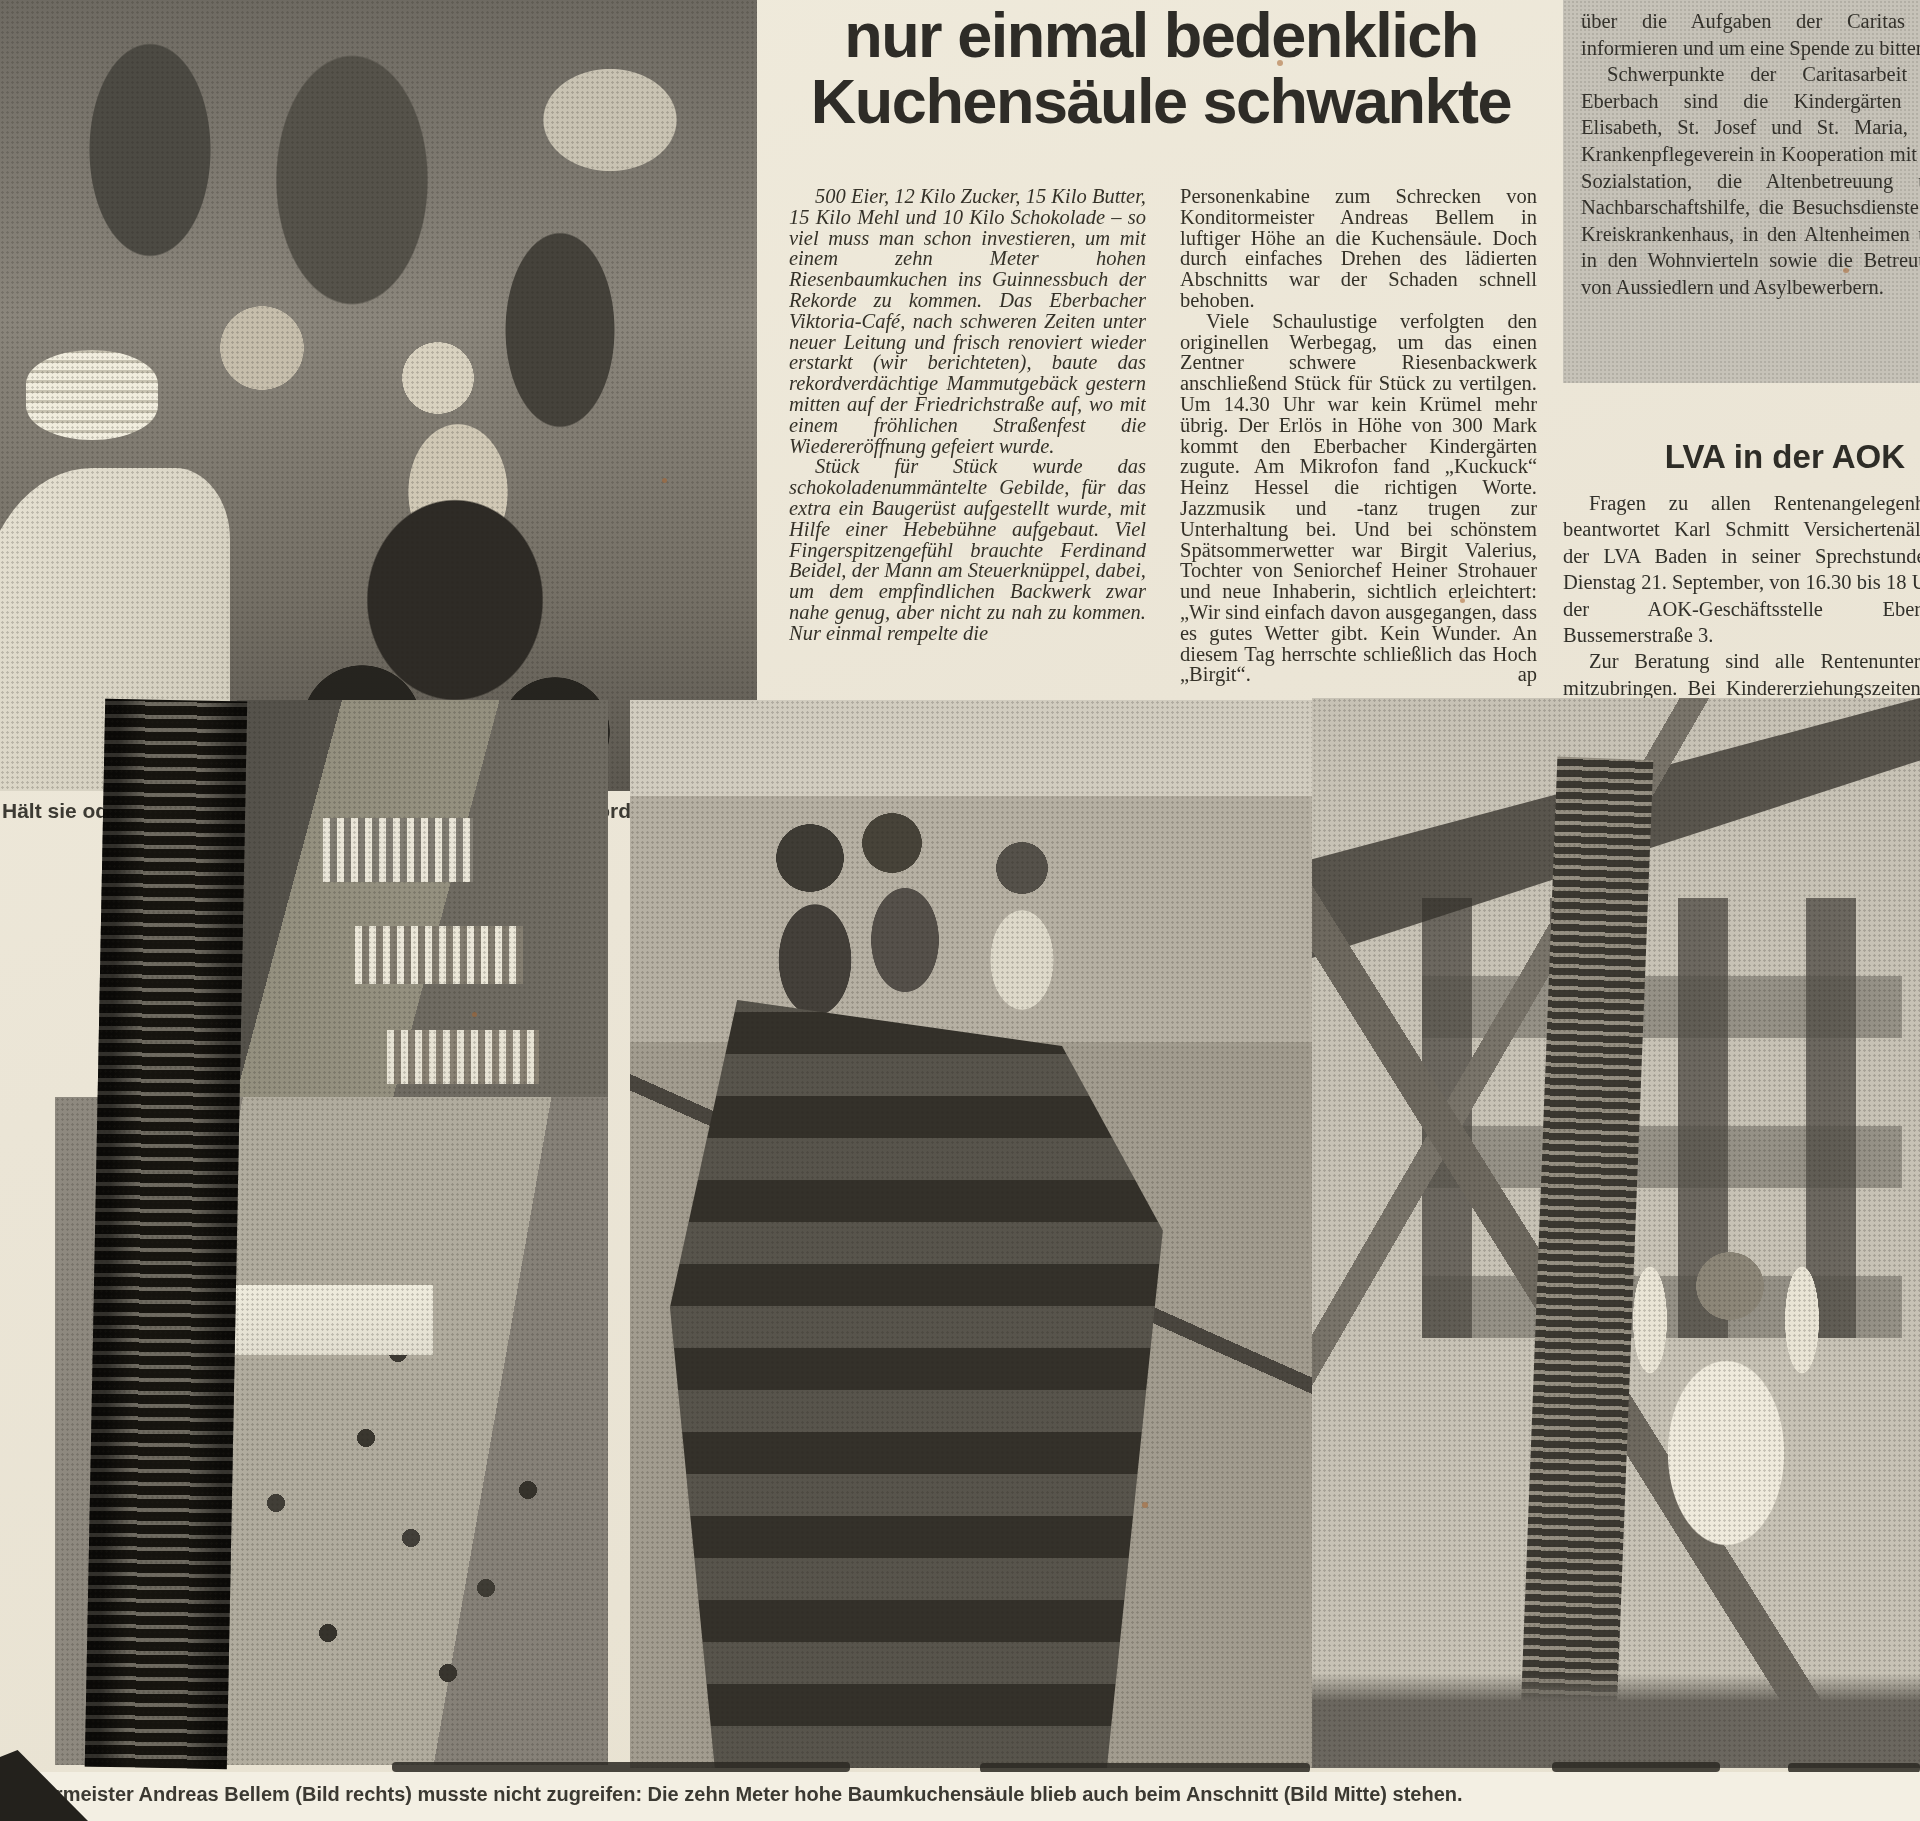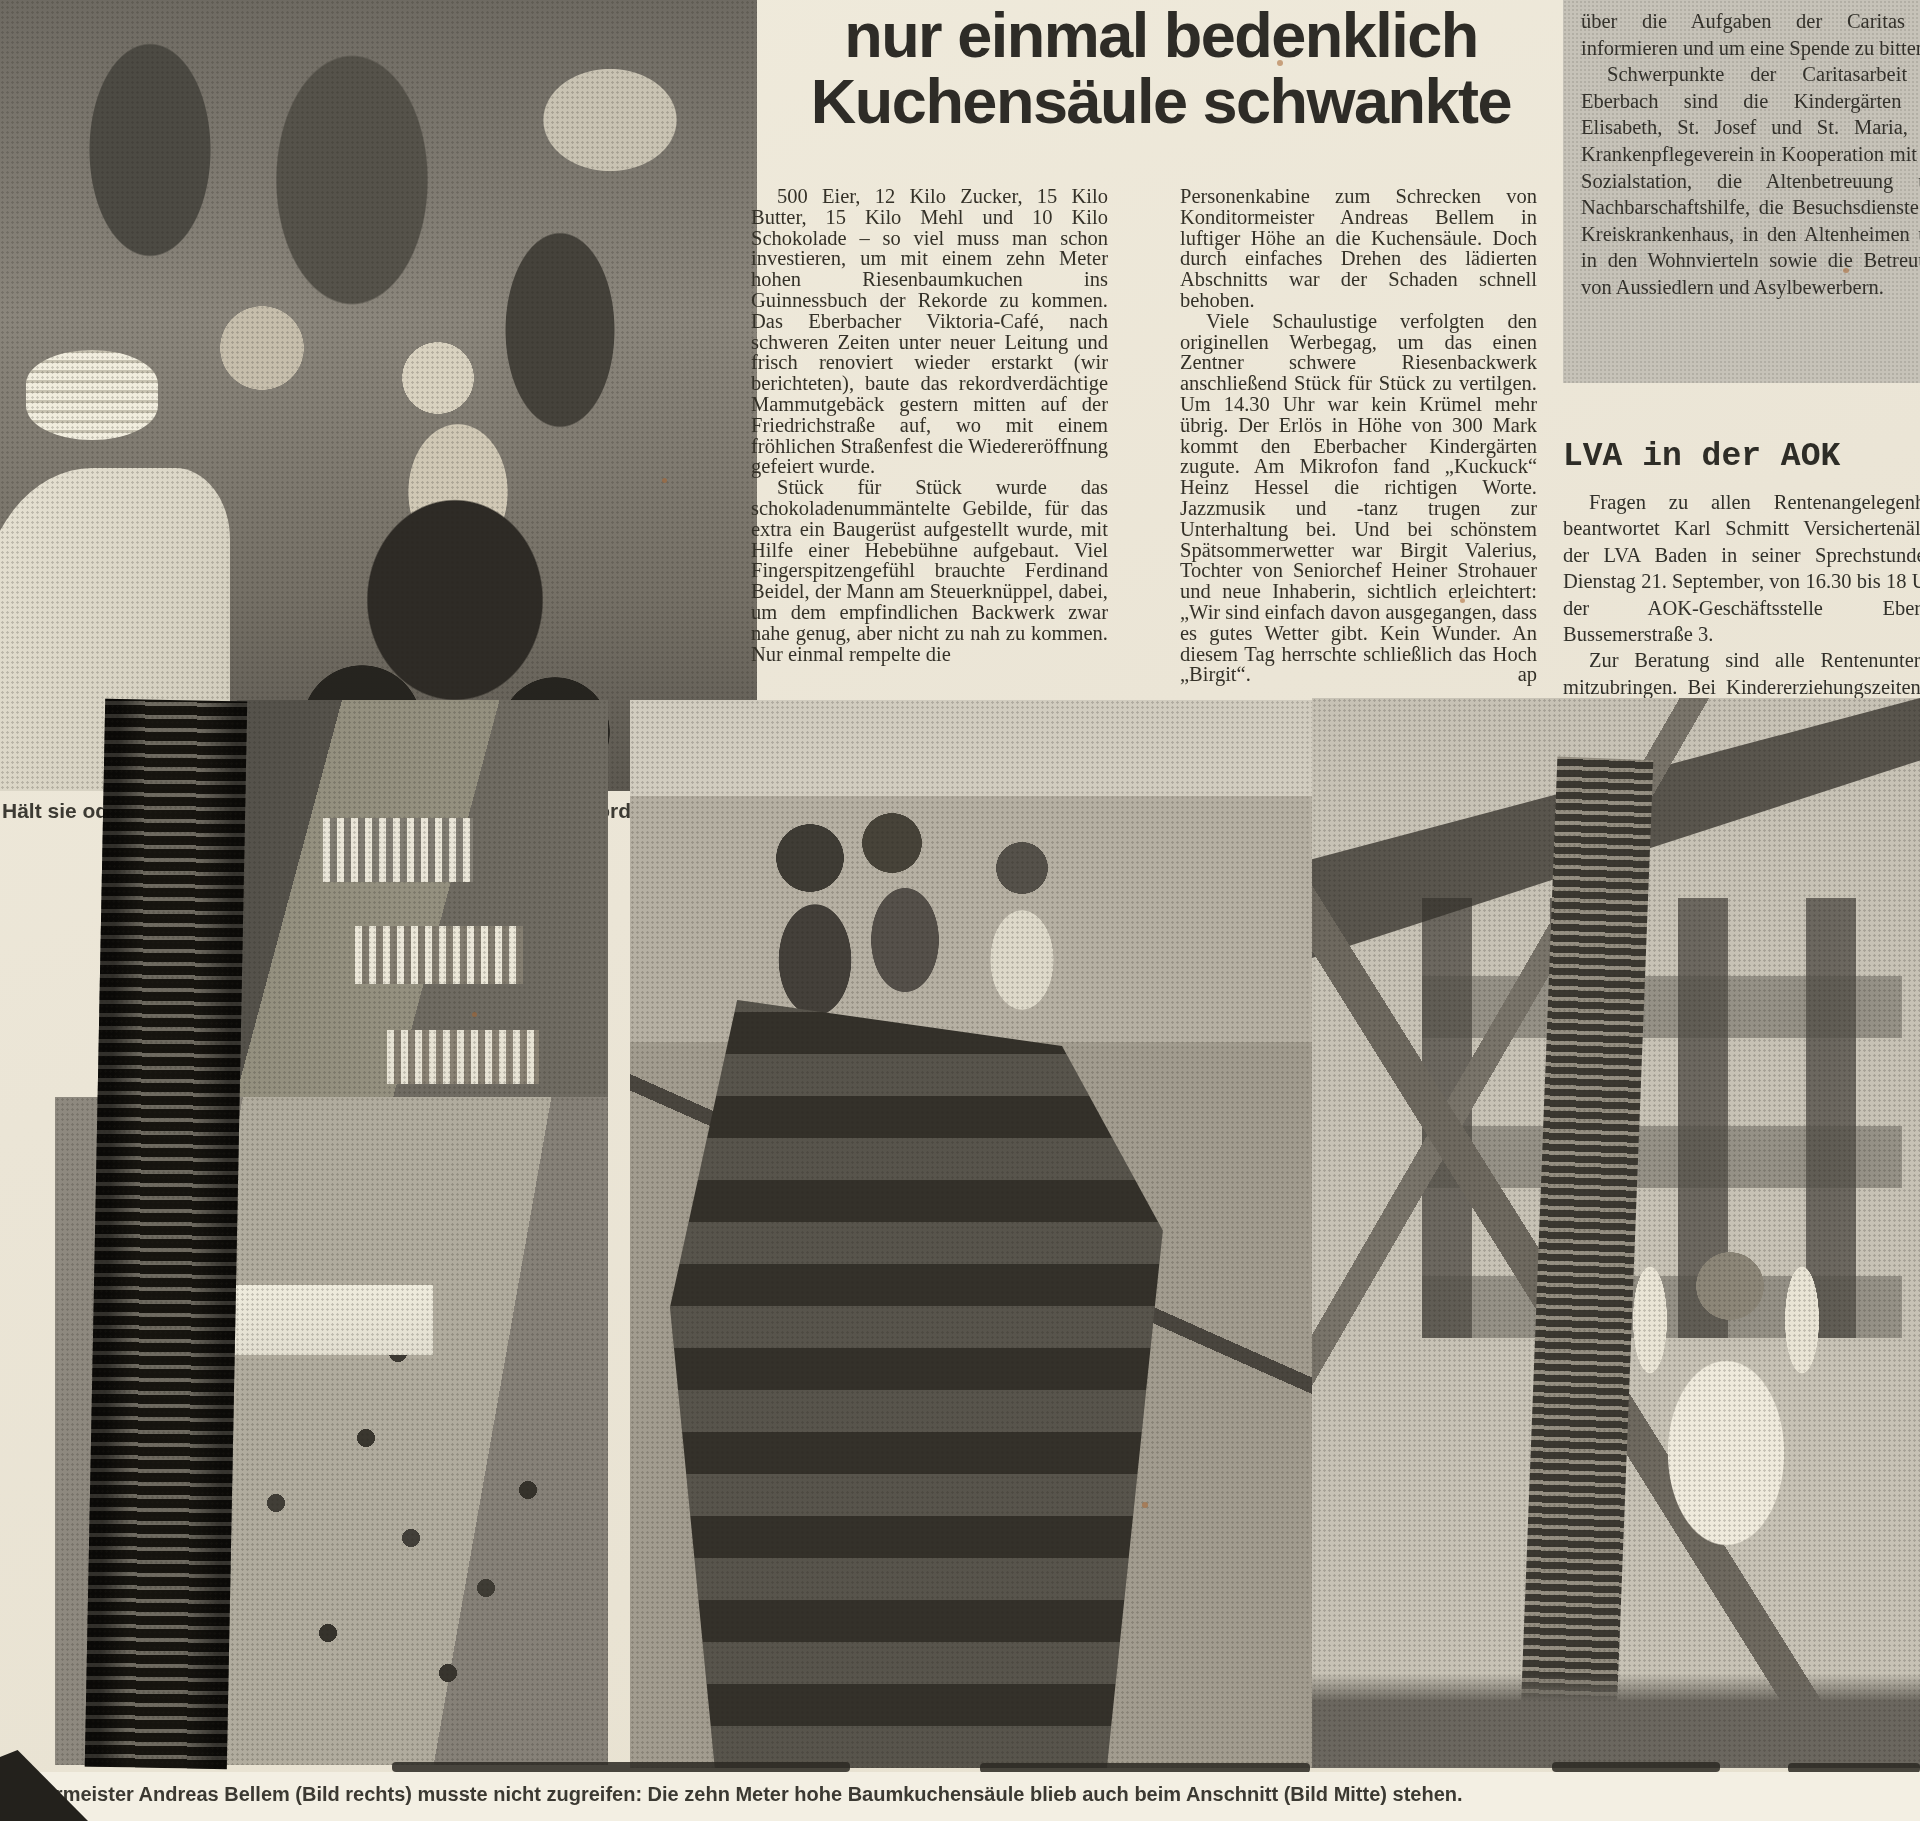--- a/index.html
+++ b/index.html
@@ -107,21 +107,21 @@
       radial-gradient(ellipse 28px 88px at 194px 122px,#e9e4d5 0 60%,rgba(0,0,0,0) 61%);}
   .crowd-band{position:absolute;left:0;bottom:0;width:100%;height:95px;
     background:linear-gradient(0deg,#6b675f 0 70%,rgba(0,0,0,0) 100%);}
   
   .headline{position:absolute;left:772px;top:2px;width:778px;text-align:center;
     font-family:"Liberation Sans",sans-serif;font-weight:700;font-size:63px;line-height:66px;
     letter-spacing:-1.5px;color:#2e2c27;}
   .bodycol{position:absolute;width:357px;height:516px;overflow:hidden;
     font-size:20.5px;line-height:20.8px;text-align:justify;color:#343128;}
   .bodycol p{margin:0;}
-  .col-1{left:751px;top:186px;}
+  .col-1{left:789px;top:186px;font-style:italic;}
   .col-2{left:1180px;top:186px;}
   .indent{text-indent:26px;}
   .gap-top{margin-top:17px;}
   .byline{float:right;padding-left:10px;}
   
   .caption-top{position:absolute;left:2px;top:798px;width:760px;
     font-family:"Liberation Sans",sans-serif;font-weight:700;font-size:21px;line-height:26px;
     color:#3c3a33;}
   .bottom-strip{position:absolute;left:0;top:1772px;width:1920px;height:49px;background:#f3efe3;}
   .bottom-caption{position:absolute;left:6px;top:11px;white-space:nowrap;
@@ -130,21 +130,21 @@
     font-family:"Liberation Sans",sans-serif;font-weight:700;font-size:19px;color:#8d8779;margin-top:44px;}
   
   .gray-clip{position:absolute;left:1563px;top:0;width:402px;height:383px;
     box-sizing:border-box;padding:8px 16px 0 18px;
     background-color:#c6c2b8;
     background-image:radial-gradient(rgba(58,55,48,.14) 1px,rgba(0,0,0,0) 1.4px);
     background-size:4px 4px;
     font-size:20.5px;line-height:26.6px;text-align:justify;color:#33312b;}
   .gray-clip p{margin:0;}
   .lva-notice{position:absolute;left:1563px;top:438px;width:402px;color:#31302a;}
-  .lva-head{text-align:left;font-family:Liberation Mono, monospace;font-weight:700;
+  .lva-head{text-align:right;font-family:Liberation Sans, sans-serif;font-weight:700;
     font-size:33px;color:#2e2d27;margin:0 60px 14px 0;}
   .lva-body{font-size:20.5px;line-height:26.4px;text-align:justify;}
   .lva-body p{margin:0;text-indent:26px;}
   
   .corner-wedge{position:absolute;left:0;top:1750px;width:88px;height:71px;background:#23211c;
     clip-path:polygon(0 10%,20% 0,100% 100%,0 100%);z-index:5;}
   .smudge{position:absolute;height:10px;background:#2b2923;border-radius:4px;opacity:.85;}
   .sm1{left:392px;top:1762px;width:458px;}
   .sm2{left:980px;top:1763px;width:330px;}
   .sm3{left:1552px;top:1762px;width:168px;}

